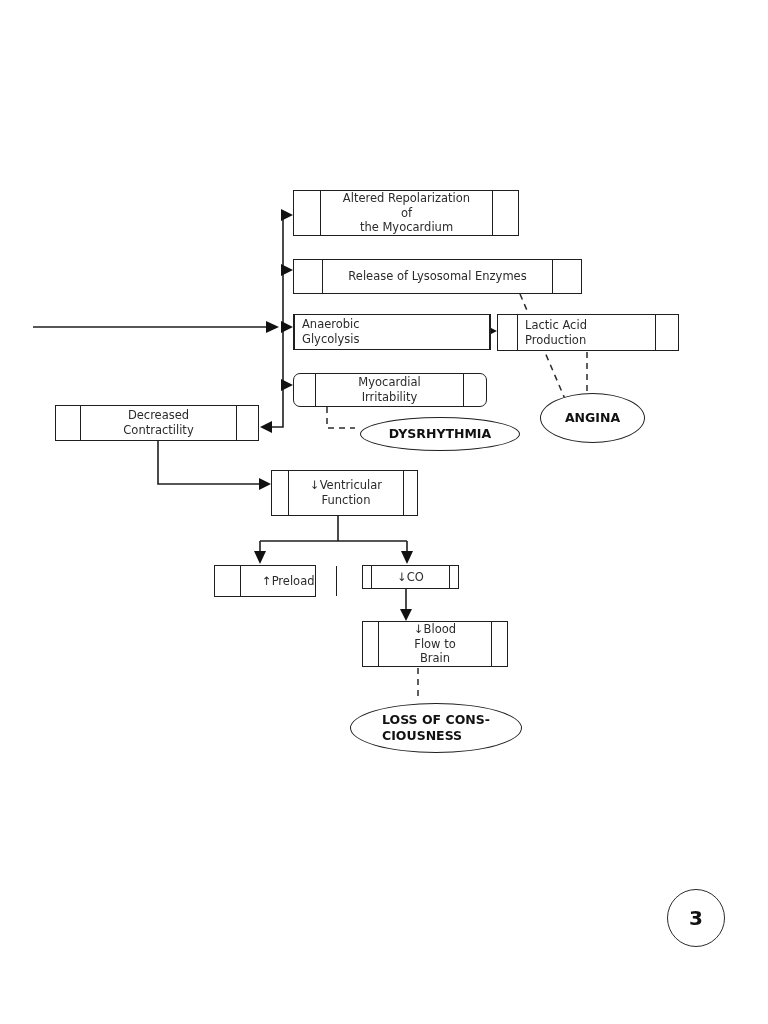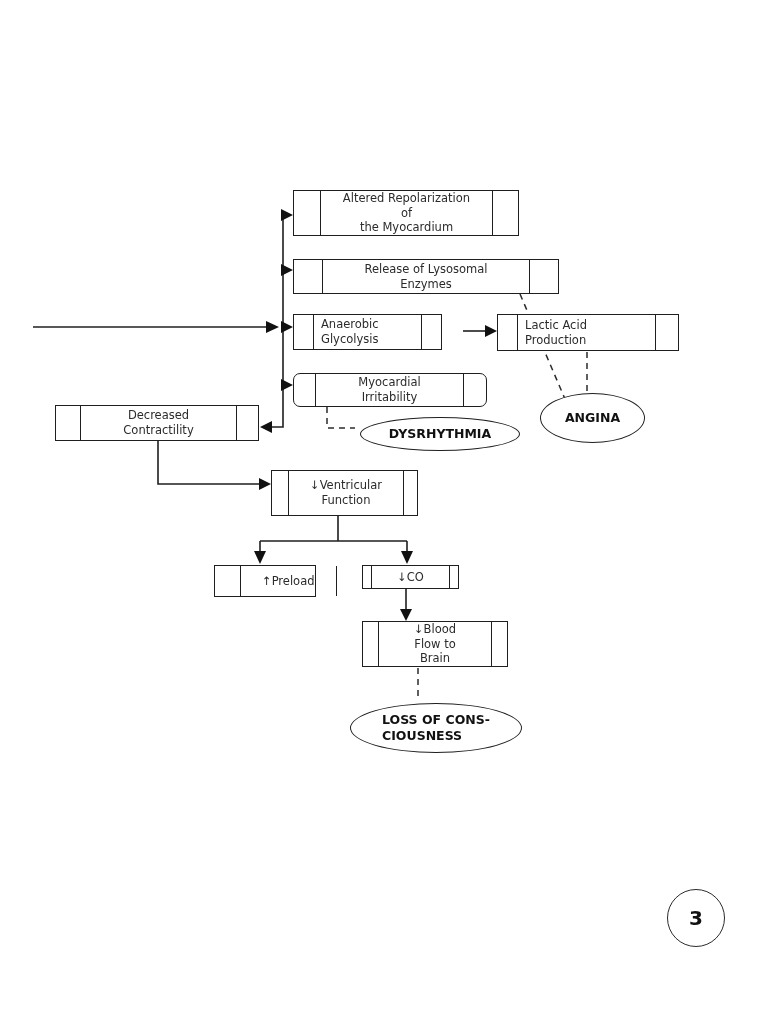--- a/index.html
+++ b/index.html
@@ -68,27 +68,27 @@
     <path class="dash" d="M418,668 V701"></path>
   </svg>
 
   <div class="node" style="left:293px;top:190px;width:226px;height:46px;">
     <div class="end" style="width:26px"></div>
     <div class="mid">Altered Repolarization of
 the Myocardium</div>
     <div class="end" style="width:25px"></div>
   </div>
 
-  <div class="node" style="left:293px;top:259px;width:266px;height:35px;">
+  <div class="node" style="left:293px;top:259px;width:289px;height:35px;">
     <div class="end" style="width:28px"></div>
     <div class="mid">Release of Lysosomal Enzymes</div>
     <div class="end" style="width:28px"></div>
   </div>
 
-  <div class="node align-left" style="left:293px;top:314px;width:149px;height:36px;">
+  <div class="node align-left" style="left:293px;top:314px;width:198px;height:36px;flex-direction:column;">
     <div class="end" style="width:19px"></div>
     <div class="mid">Anaerobic
 Glycolysis</div>
     <div class="end" style="width:19px"></div>
   </div>
 
   <div class="node align-left" style="left:497px;top:314px;width:182px;height:37px;">
     <div class="end" style="width:19px"></div>
     <div class="mid">Lactic Acid
 Production</div>

